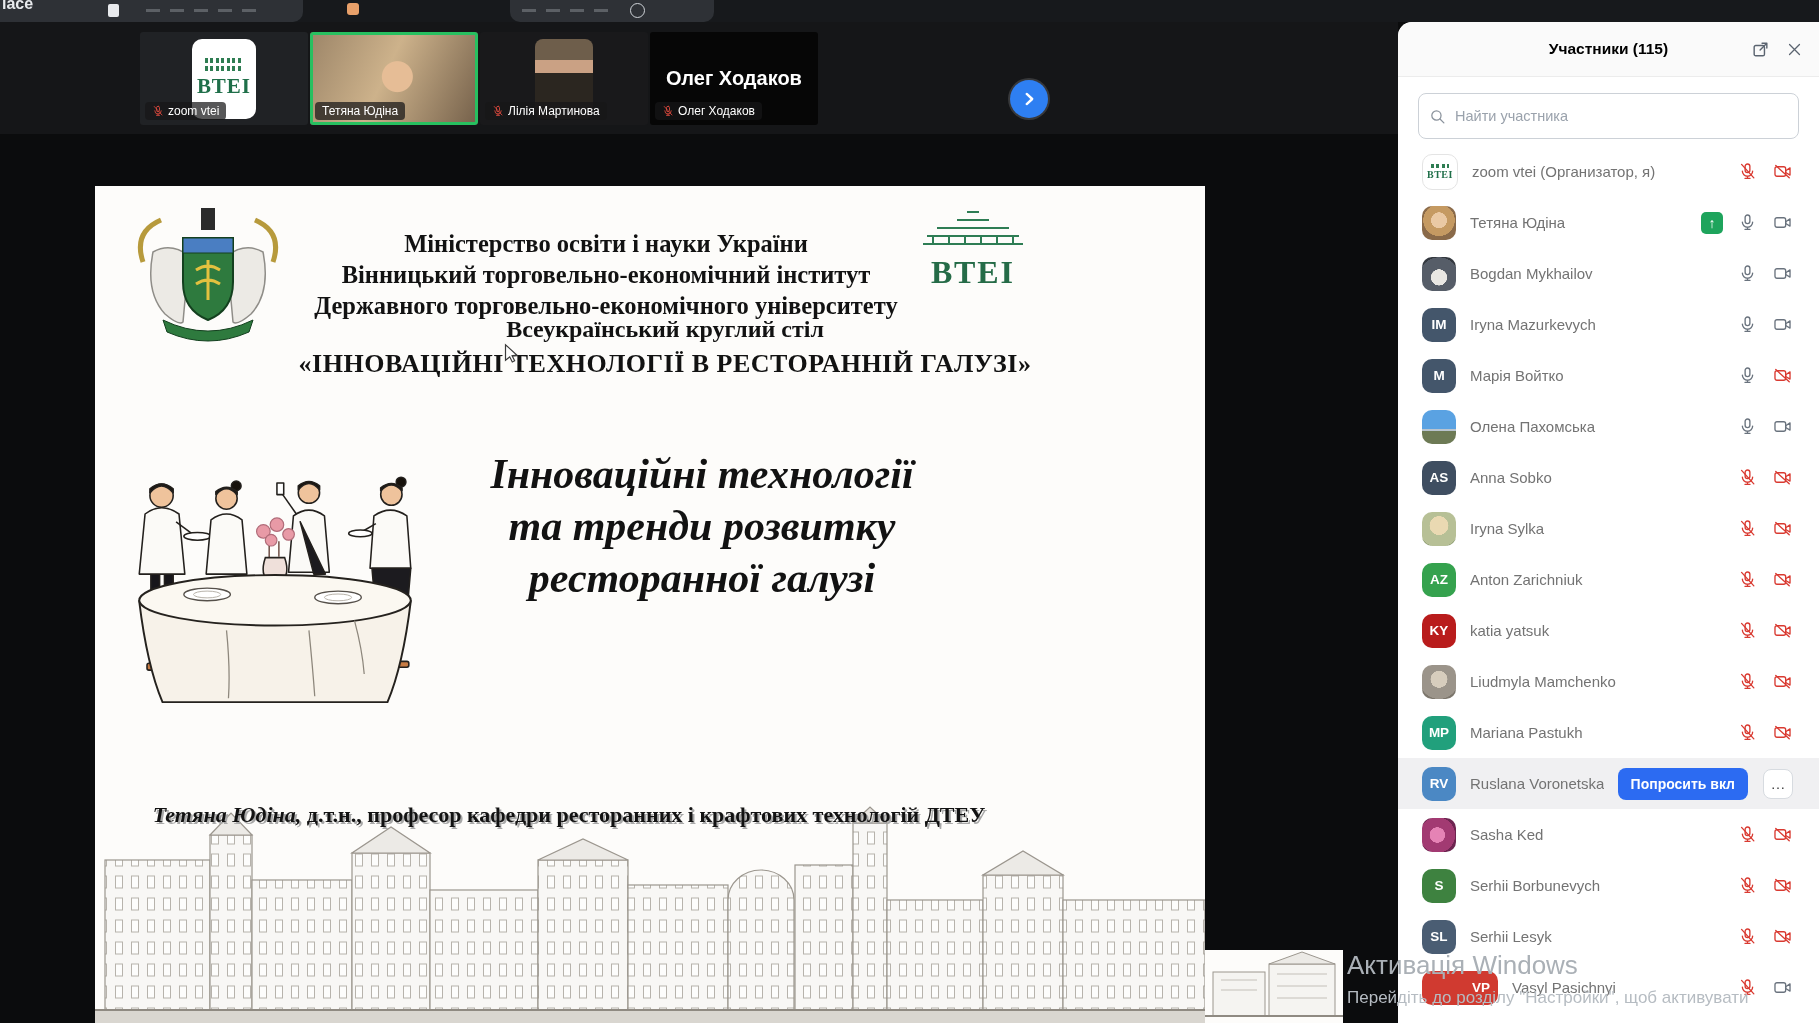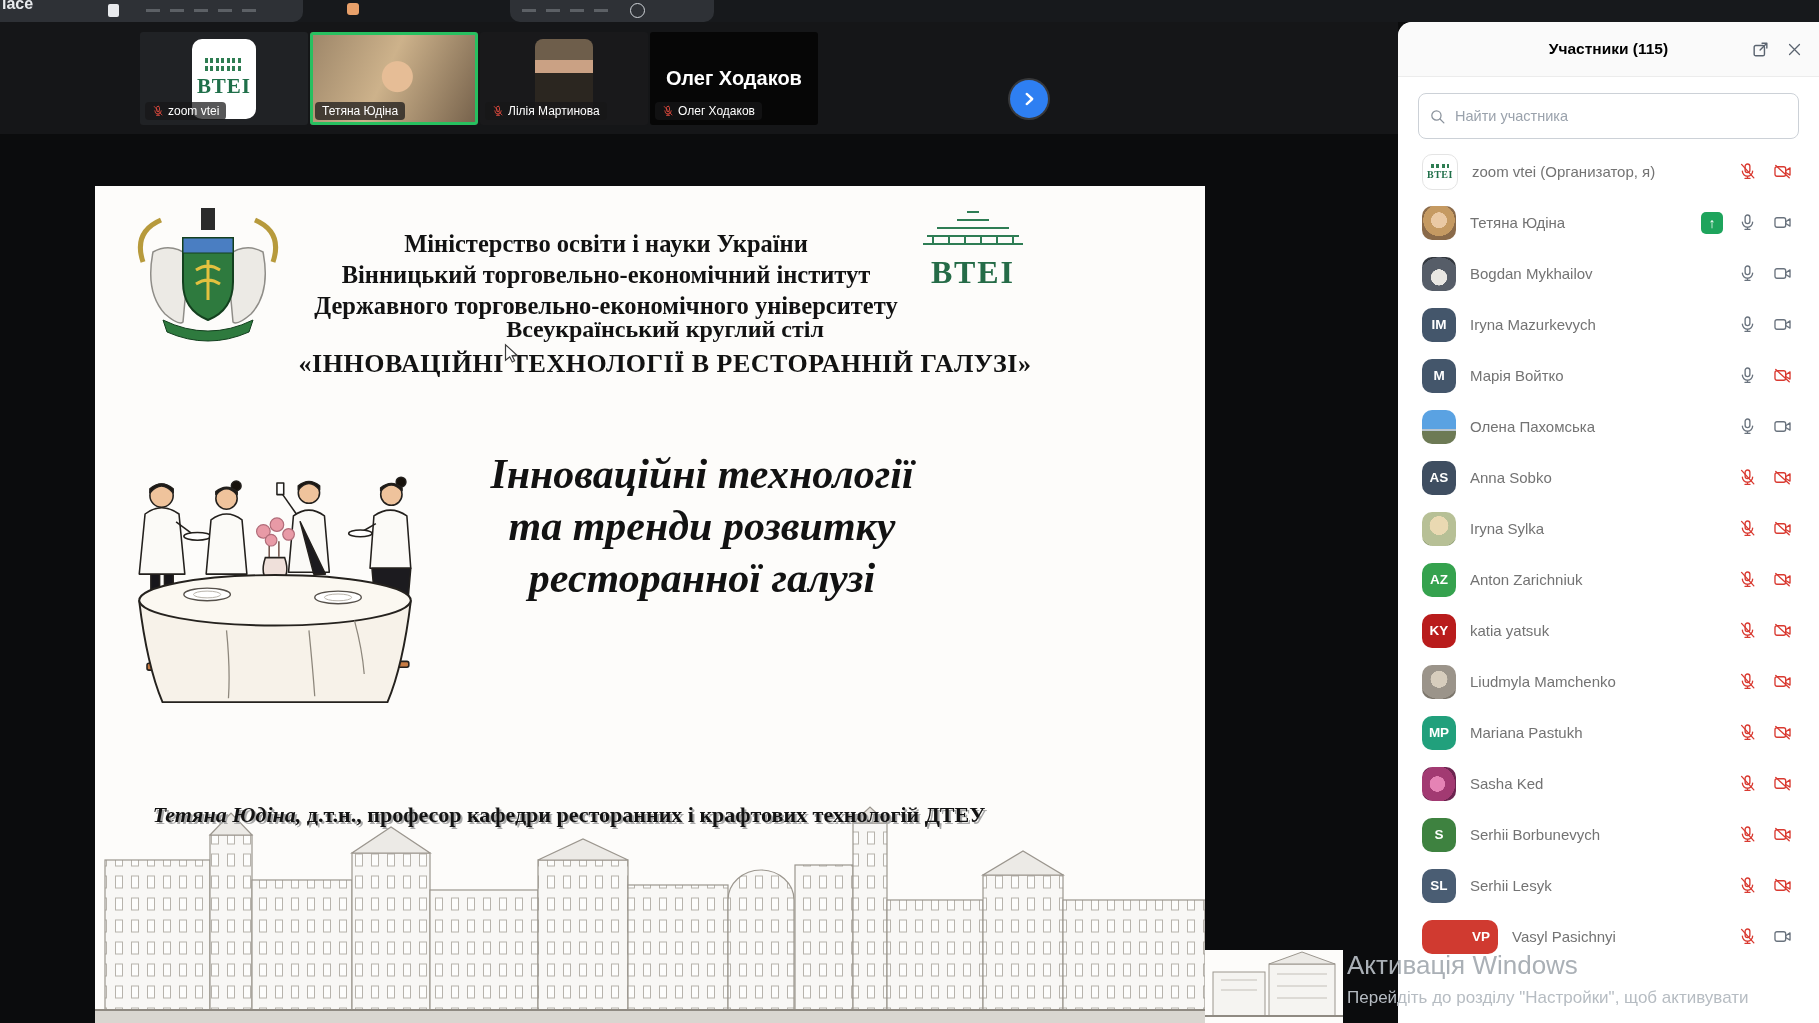--- a/index.html
+++ b/index.html
@@ -611,20 +611,28 @@
             <span class="icw red">
               <svg viewBox="0 0 24 24" width="21" height="19" fill="none" stroke="currentColor" stroke-width="1.7" stroke-linejoin="round">
                 <rect x="2.5" y="6" width="13.5" height="12" rx="2.5"></rect>
                 <path d="M16 11l5.5-3.5v9L16 13.3z"></path>
                 <path stroke-linecap="round" d="M3.5 4.5l17 15.5"></path>
               </svg>
             </span>
           </span>
   </div>
 
+  <div class="prow hl">
+    <div class="avatar" style="background: rgb(75, 136, 196);">RV</div>
+    <span class="pname">Ruslana Voronetska</span>
+    <span class="pright">
+            <button class="ask-btn">Попросить вкл</button>
+            <button class="more-btn">…</button>
+          </span>
+  </div>
 
   <div class="prow">
     <div class="avatar ph-sasha"></div>
     <span class="pname">Sasha Ked</span>
     <span class="pright">
             <span class="icw red">
               <svg viewBox="0 0 24 24" width="19" height="19" fill="none" stroke="currentColor" stroke-width="1.7" stroke-linecap="round">
                 <rect x="9" y="2.5" width="6" height="11" rx="3"></rect>
                 <path d="M5.5 11.5a6.5 6.5 0 0 0 13 0M12 18v2.6M8.8 20.6h6.4"></path>
                 <path d="M4.5 3l15.5 17"></path>

